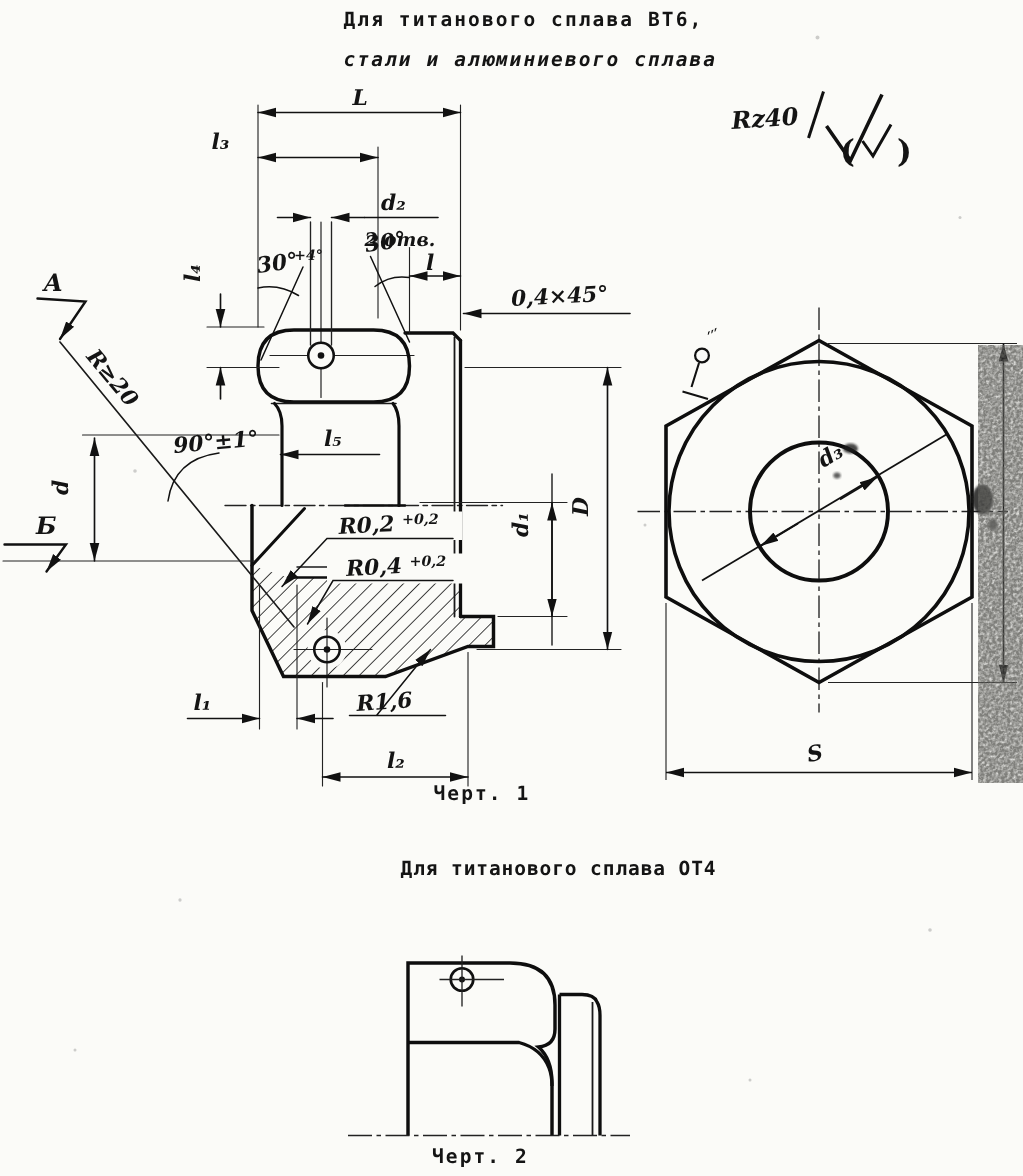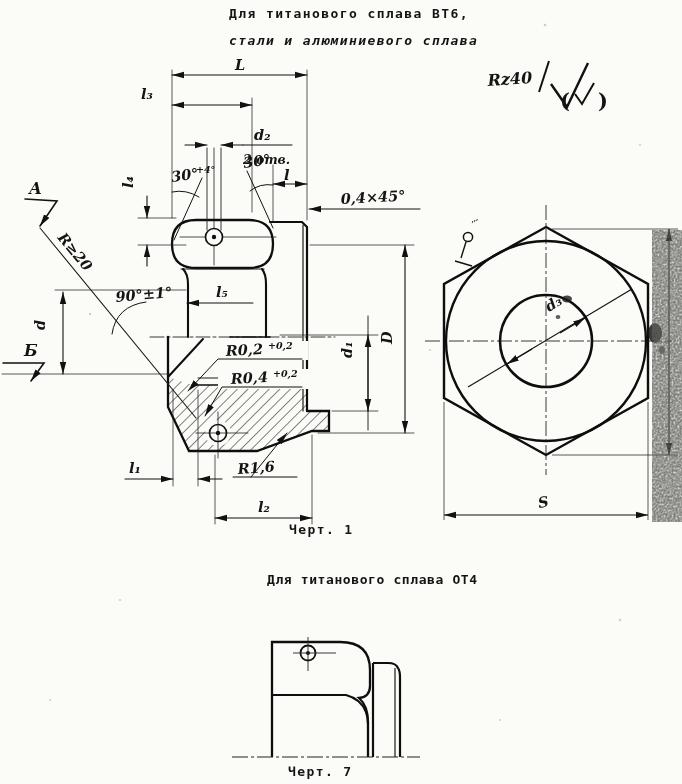--- a/index.html
+++ b/index.html
@@ -25,21 +25,21 @@
 </style>
 </head>
 <body>
 
 <div id="wrap">
 
   <div class="typ" style="top:6px;left:229px;">Для титанового сплава ВТ6,</div>
   <div class="typ" style="top:33px;left:229px;font-style:italic;">стали и алюминиевого сплава</div>
   <div class="typ" style="top:522px;left:289px;">Черт. 1</div>
   <div class="typ narrow" style="top:572px;left:227px;margin-left:40px;">Для титанового сплава ОТ4</div>
-  <div class="typ" style="top:764px;left:288px;">Черт. 7</div>
+  <div class="typ" style="top:764px;left:288px;">Черт. 2</div>
 
   <svg width="682" height="784" viewBox="0 0 682 784">
     <defs>
       <marker id="arr" markerWidth="14" markerHeight="10" refX="12" refY="4.2" orient="auto-start-reverse" markerUnits="userSpaceOnUse">
         <path d="M0,1 L12,4.2 L0,7.4 Z" fill="#111"></path>
       </marker>
       <pattern id="hatch" width="7.5" height="7.5" patternUnits="userSpaceOnUse" patternTransform="rotate(45)">
         <line x1="0" y1="0" x2="0" y2="7.5" stroke="#1c1c1c" stroke-width="1.1"></line>
       </pattern>
       <filter id="blur1">

